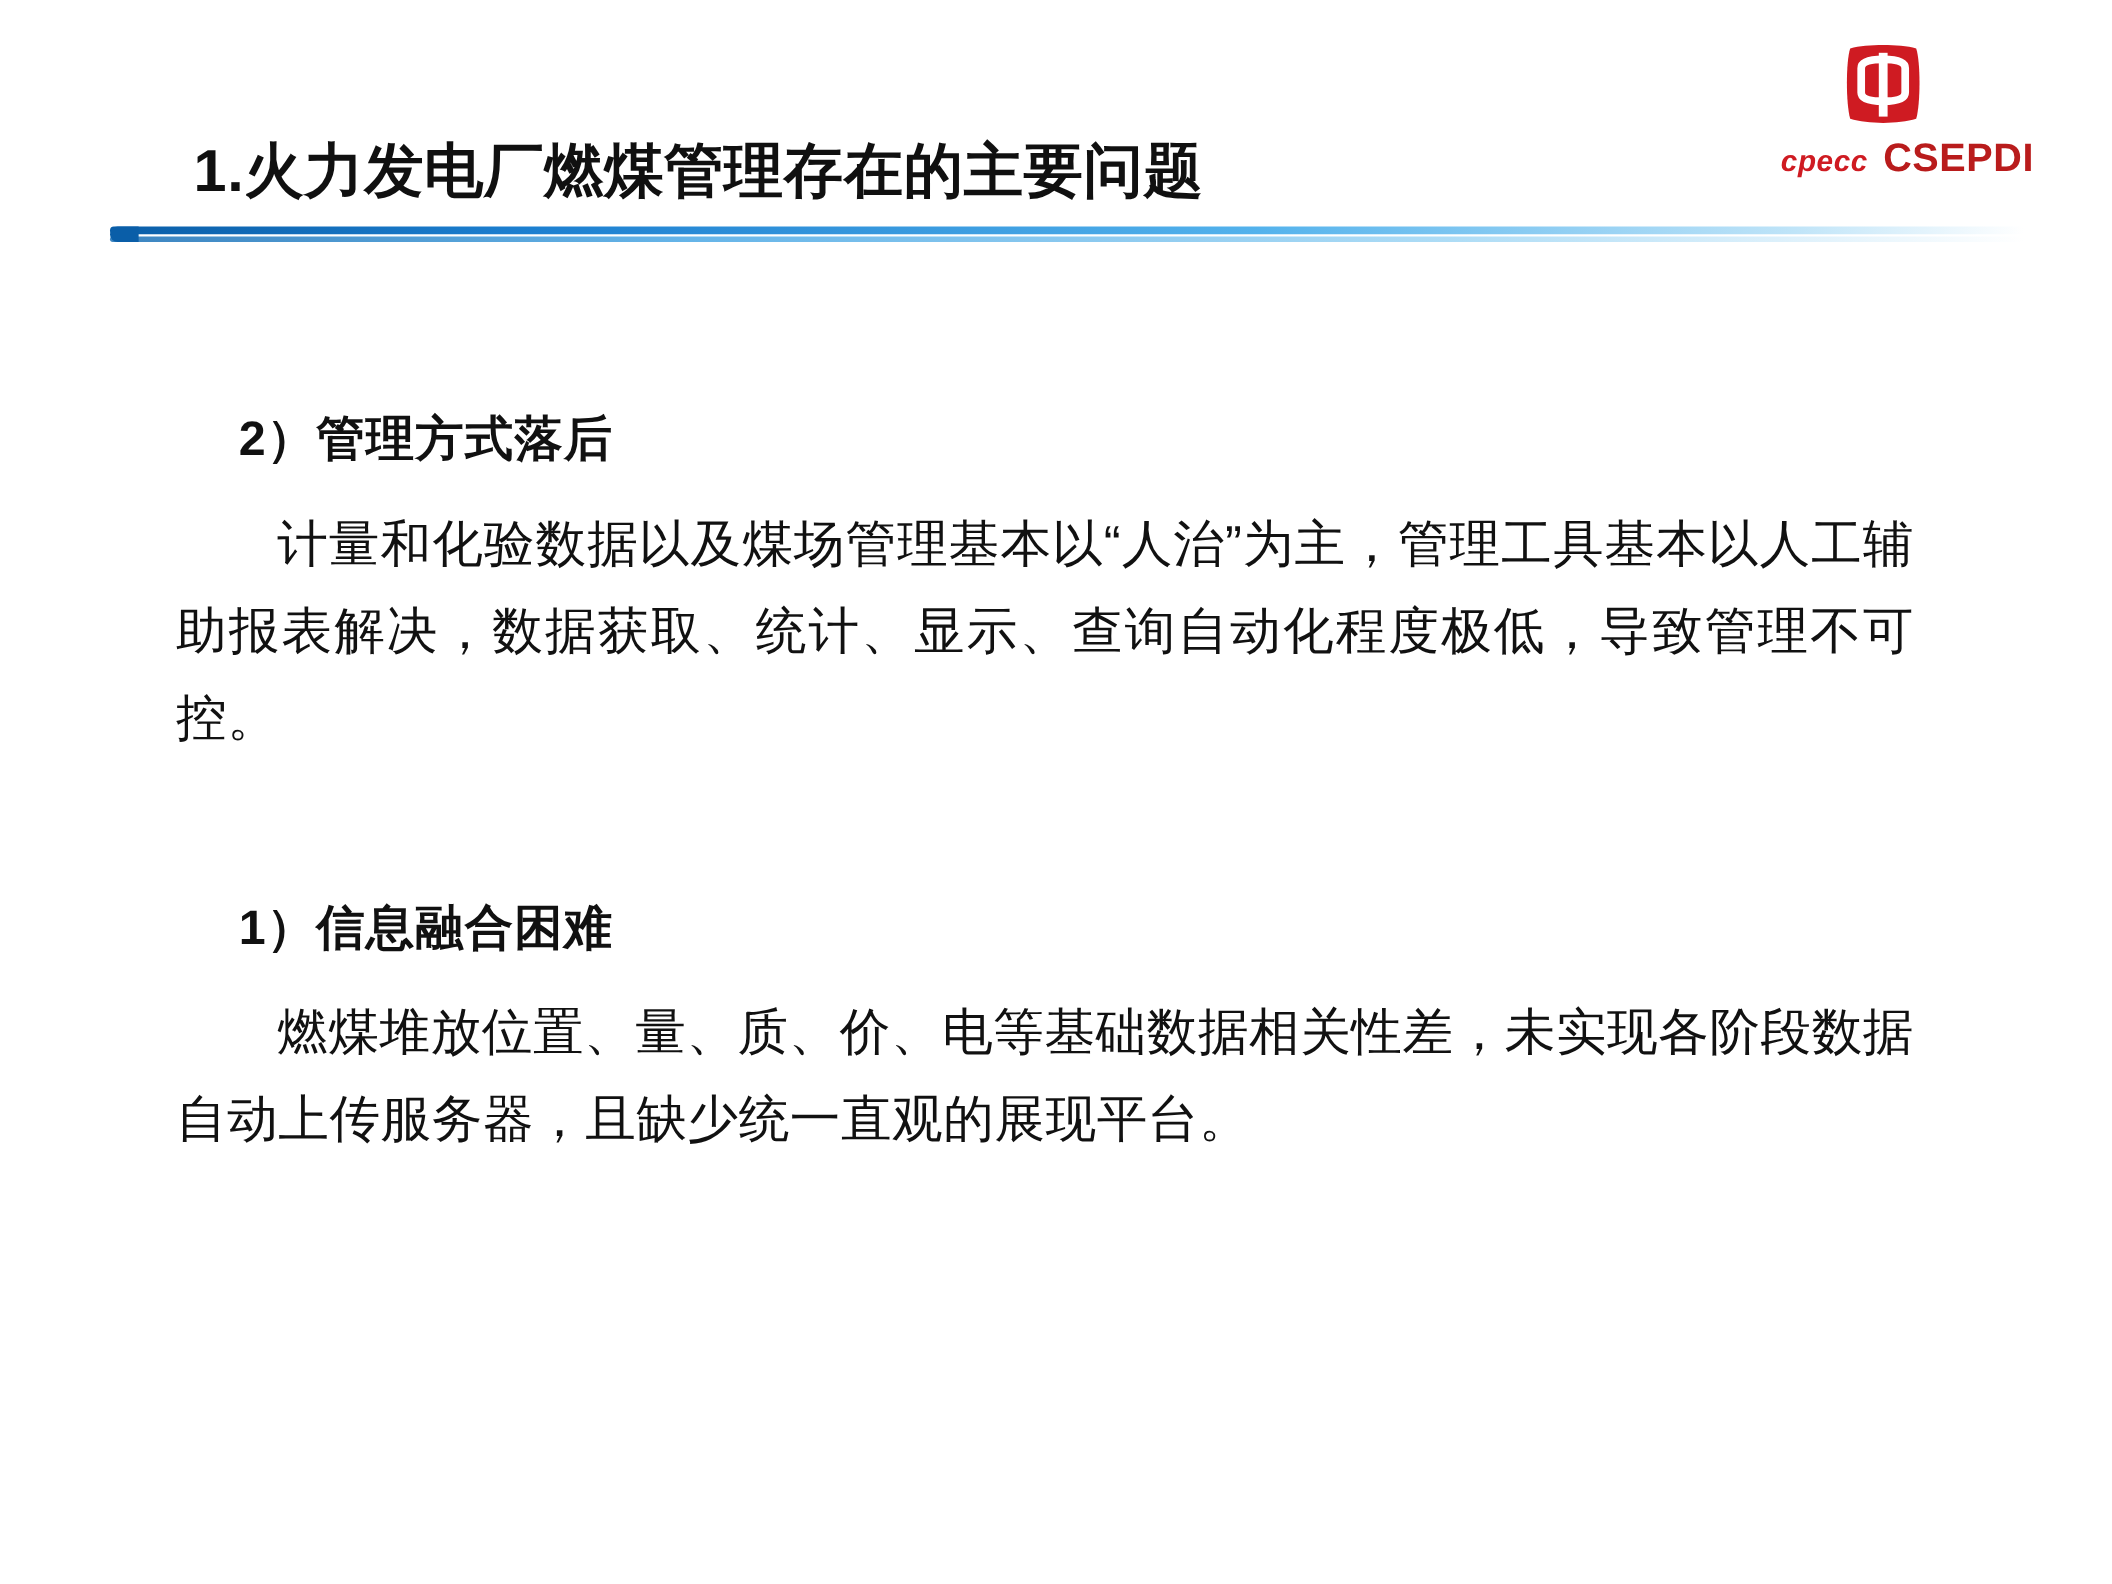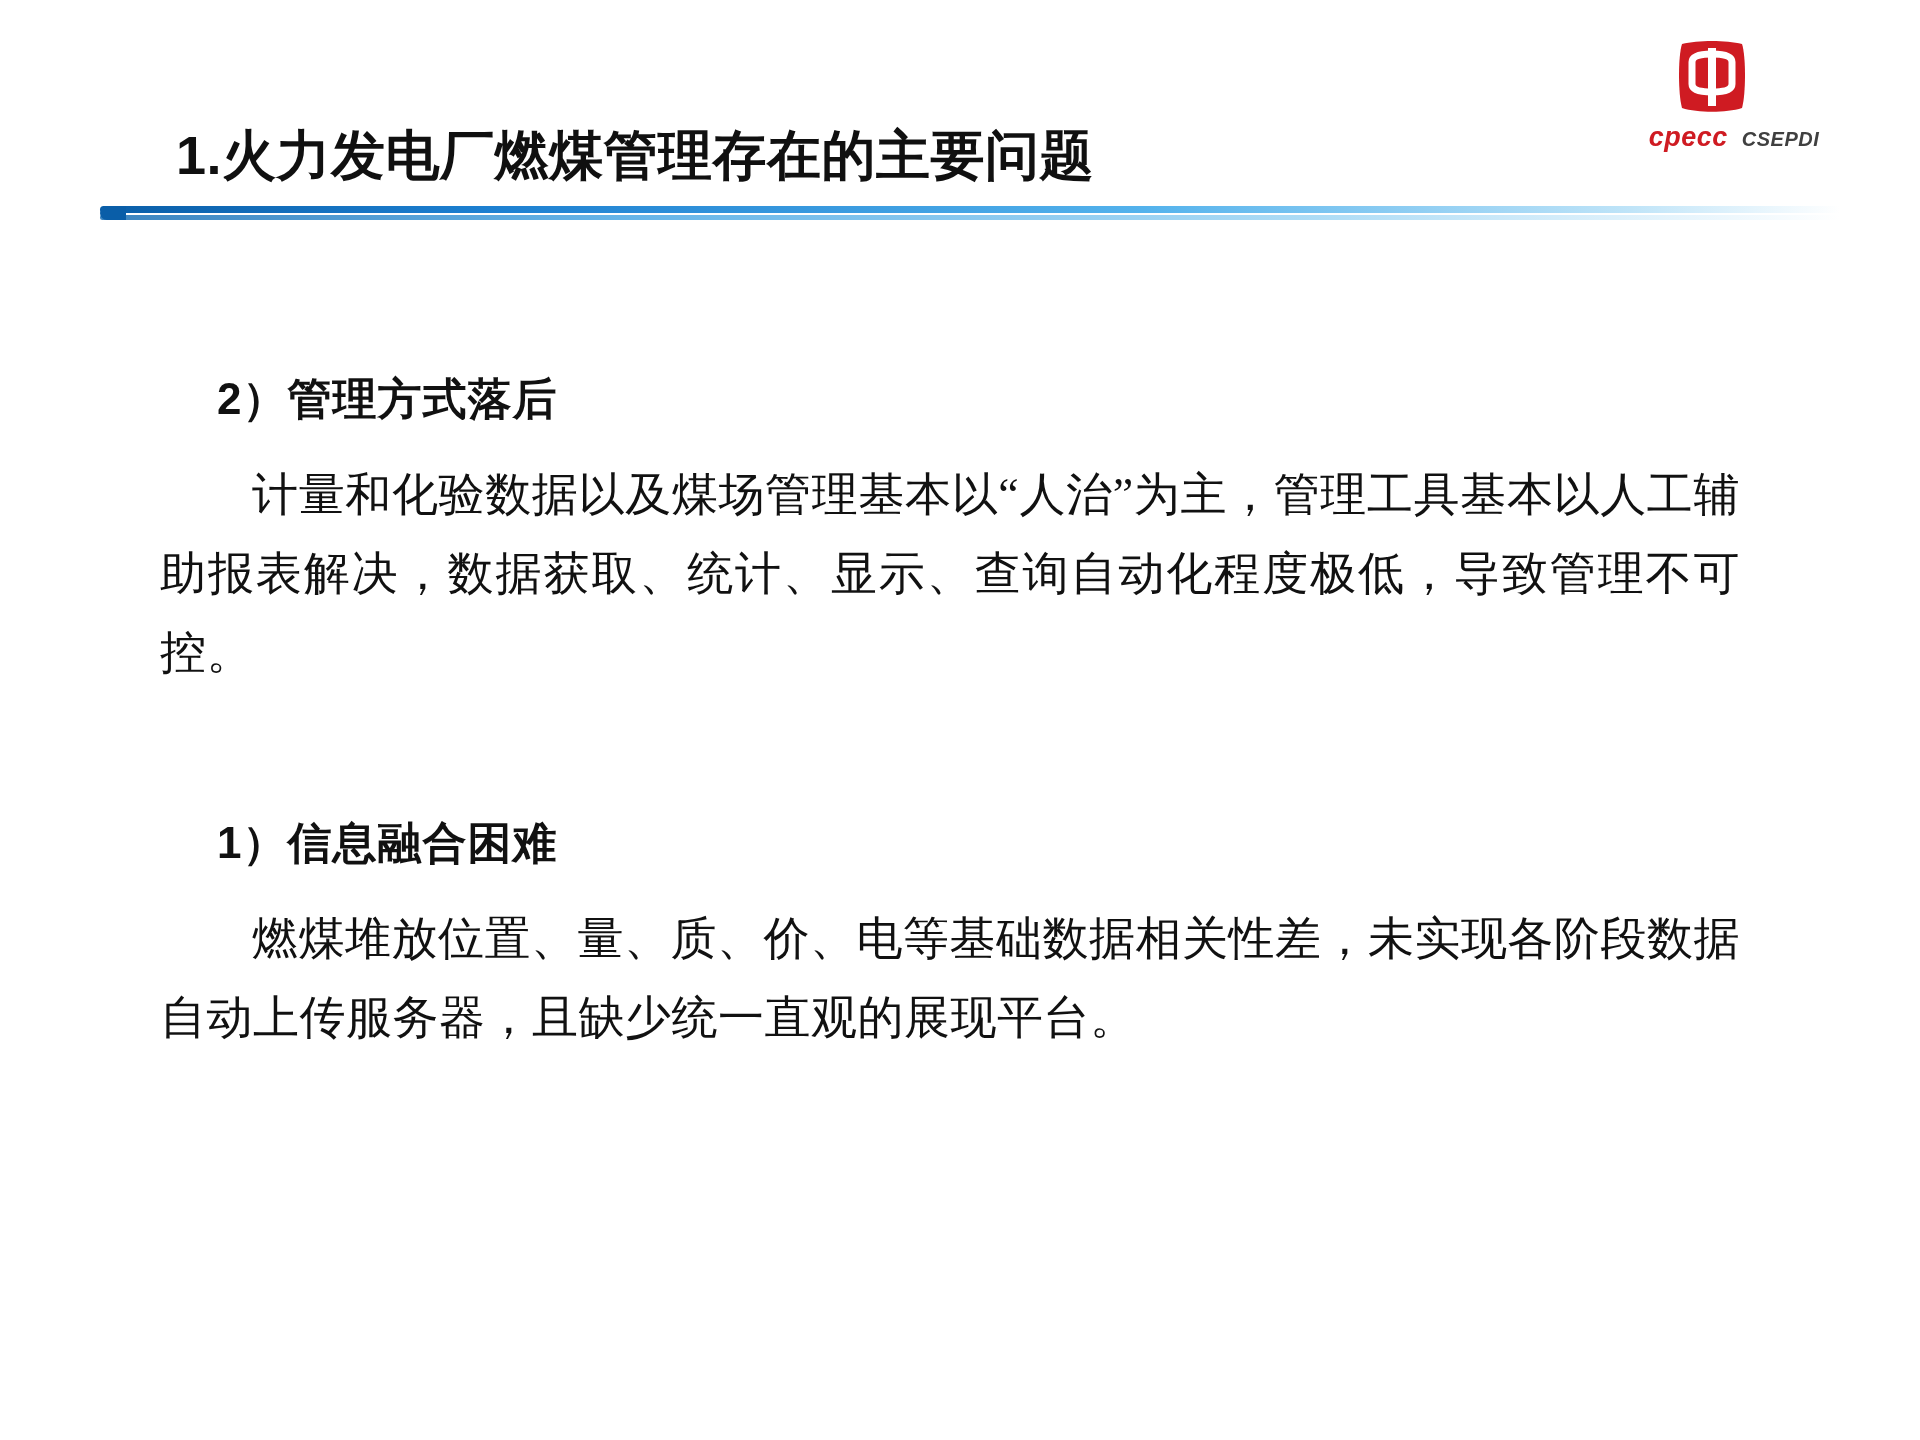--- a/index.html
+++ b/index.html
@@ -51,24 +51,23 @@
     letter-spacing: 0.5px;
     margin-left: 44px;
   }
   .logo-text-cn {
     color: #cf1b22;
     font-size: 27px;
     font-style: italic;
     font-weight: bold;
   }
   .logo-text-en {
-    color: #404040;
-    font-size: 20px;
+    color: #b91c1c;
+    font-size: 36px;
     font-weight: bold;
-    font-style: italic;
   }
 
   
   .title {
     position: absolute;
     left: 176px;
     top: 120px;
     font-family: "Liberation Sans", sans-serif;
     font-size: 54px;
     font-weight: bold;
@@ -127,21 +126,21 @@
   .section-heading {
     font-family: "Liberation Sans", sans-serif;
     font-size: 44px;
     font-weight: bold;
     color: #111111;
     margin-left: 57px;
     margin-bottom: 26px;
     letter-spacing: 1px;
   }
   .section-body {
-    font-family: Liberation Serif, serif;
+    font-family: Liberation Sans, sans-serif;
     font-size: 46px;
     line-height: 1.72;
     color: #111111;
     text-align: justify;
     text-indent: 2em;
     letter-spacing: 0.5px;
     width: 1580px;
   }
   .spacer-gap {
     height: 70px;

